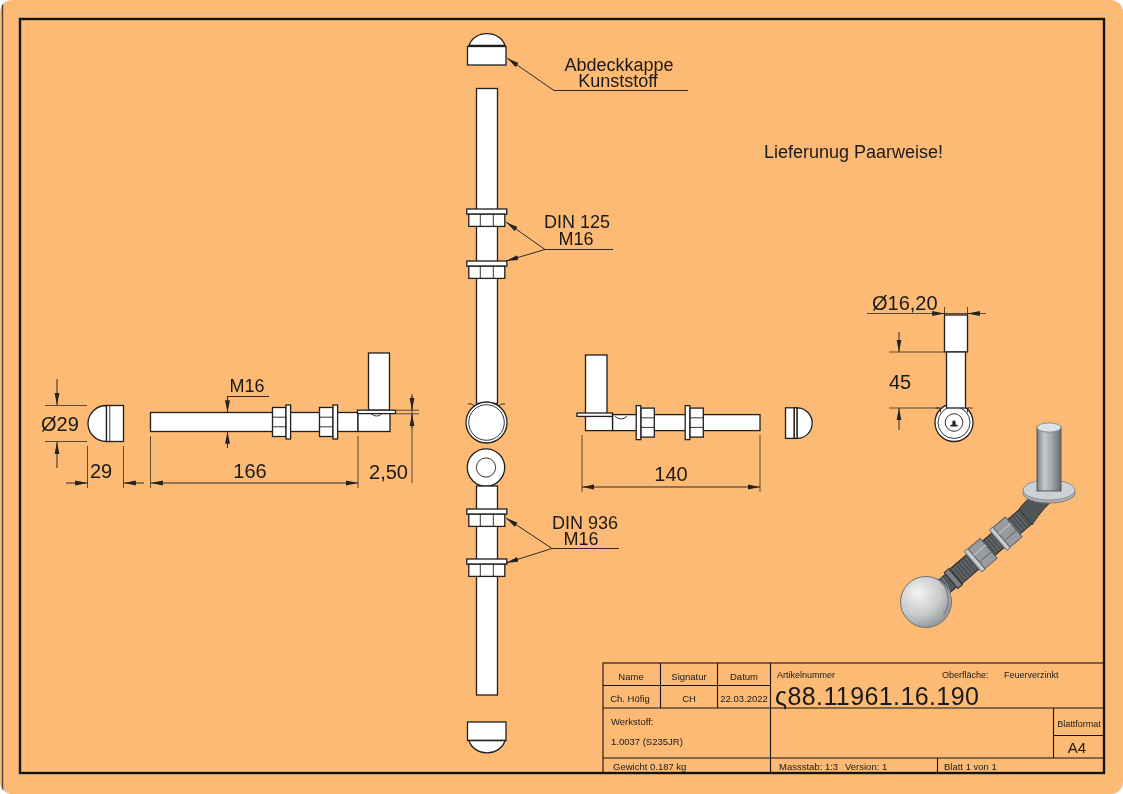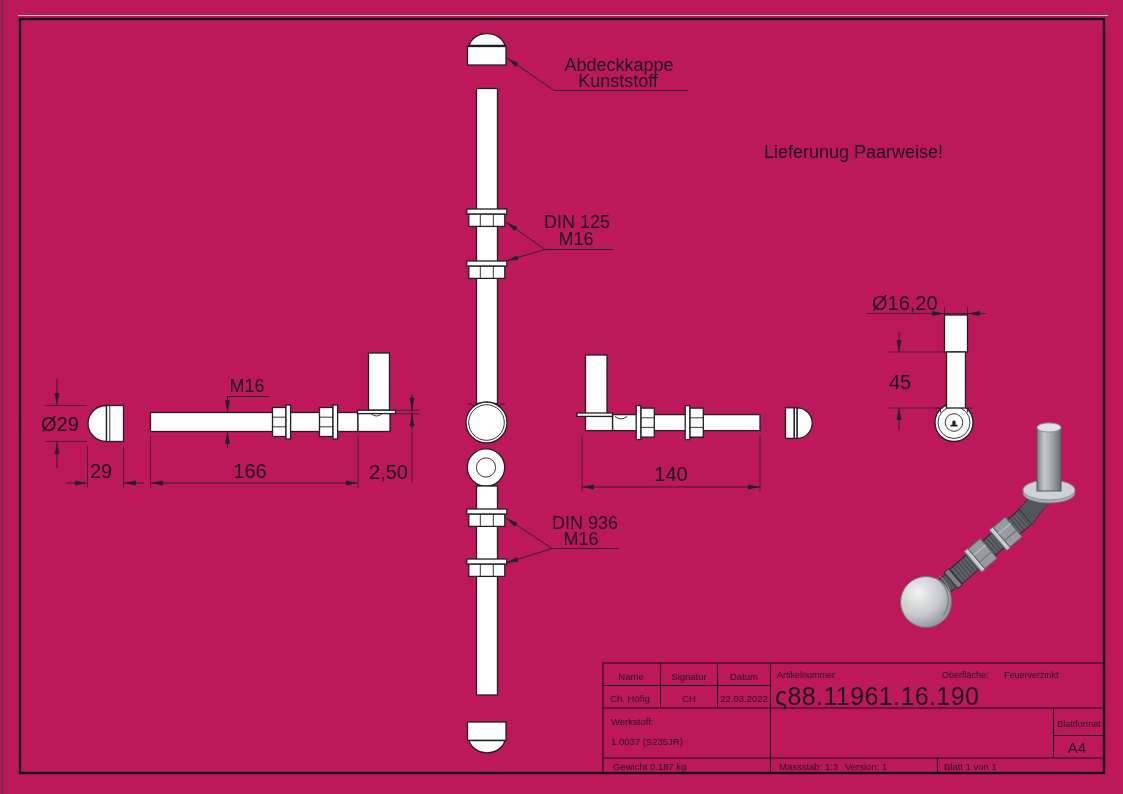--- a/index.html
+++ b/index.html
@@ -1,17 +1,17 @@
 <!DOCTYPE html>
 <html><head>
 <meta charset="utf-8">
 <style>
   html,body { margin:0; padding:0; background:#ffffff; }
-  .canvas { position:relative; width:1123px; height:794px; background:#be185d; overflow:hidden;
-            font-family:"Liberation Sans","DejaVu Sans",sans-serif; }
+  .canvas { position:relative; width:1123px; height:794px; background:#fdba74; overflow:hidden;
+            font-family:"Liberation Sans","DejaVu Sans",sans-serif;border-radius:12px; }
   svg { position:absolute; left:0; top:0; }
   
   .ol   { fill:#ffffff; stroke:#1f1f1f; stroke-width:1.3; stroke-linejoin:miter; }
   .thin { fill:none; stroke:#1f1f1f; stroke-width:0.9; }
   .dim  { fill:none; stroke:#232323; stroke-width:0.95; }
   .ext  { fill:none; stroke:#232323; stroke-width:0.75; }
   .ldr  { fill:none; stroke:#232323; stroke-width:0.95; }
   .tbl  { stroke:#151515; stroke-width:1.1; fill:none; }
   text  { fill:#1a1a1a; }
   .t-dim  { font-size:20px; }

